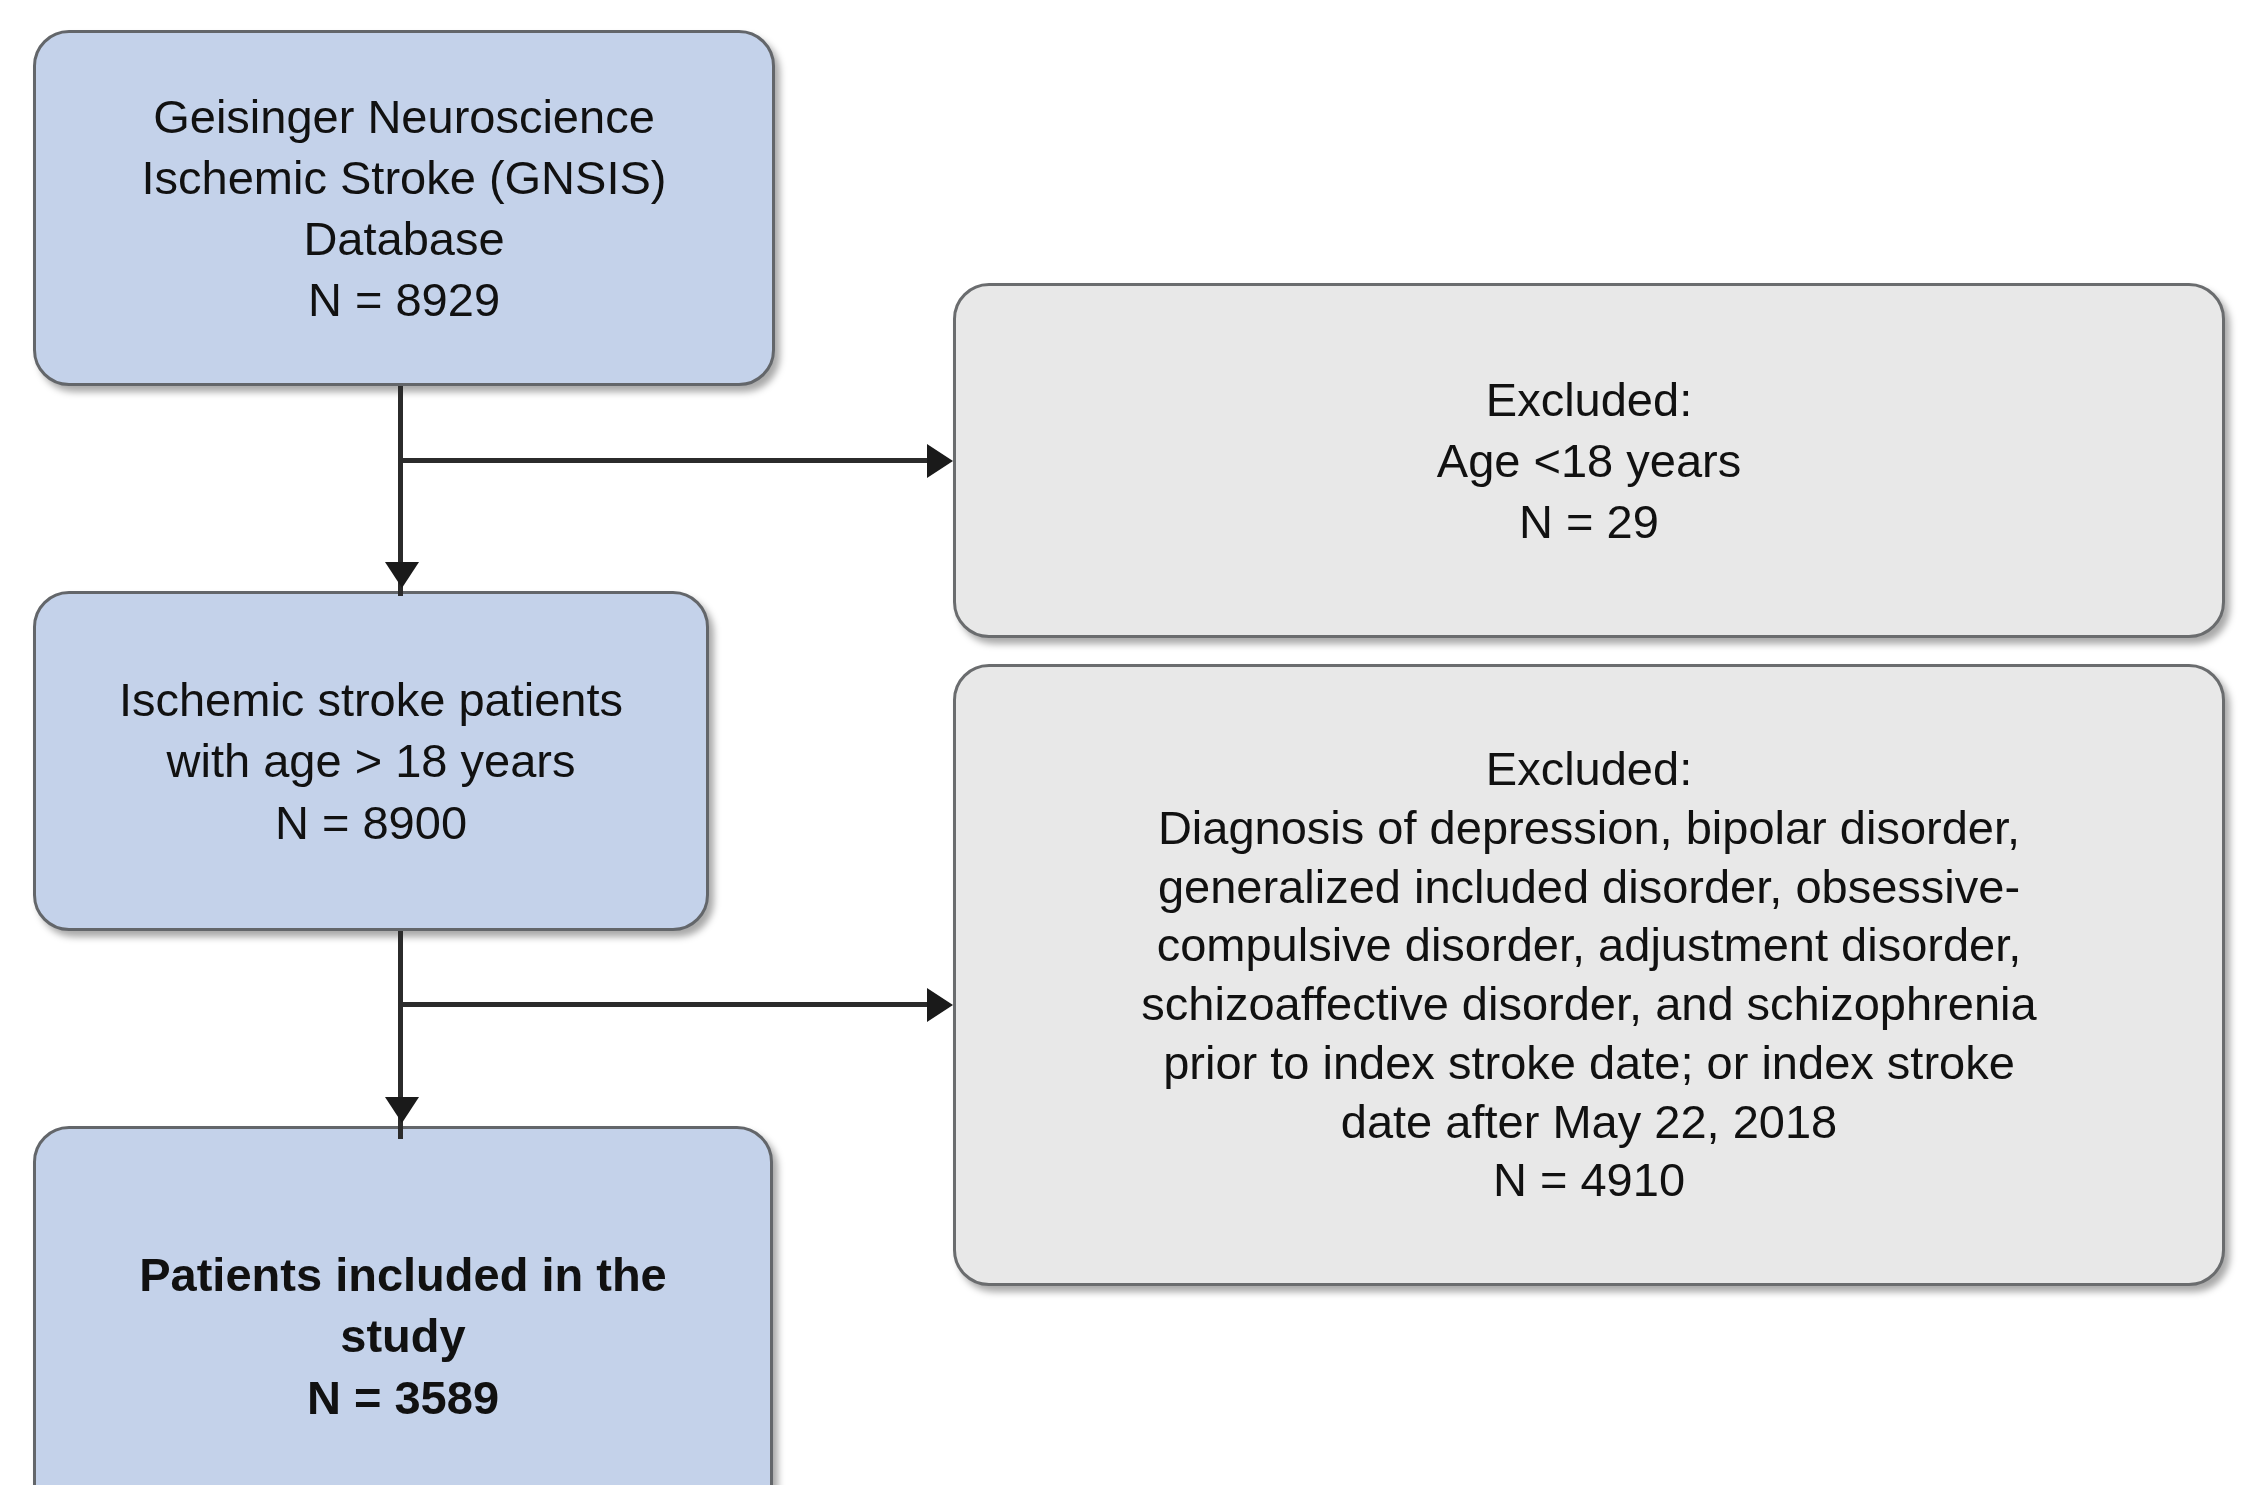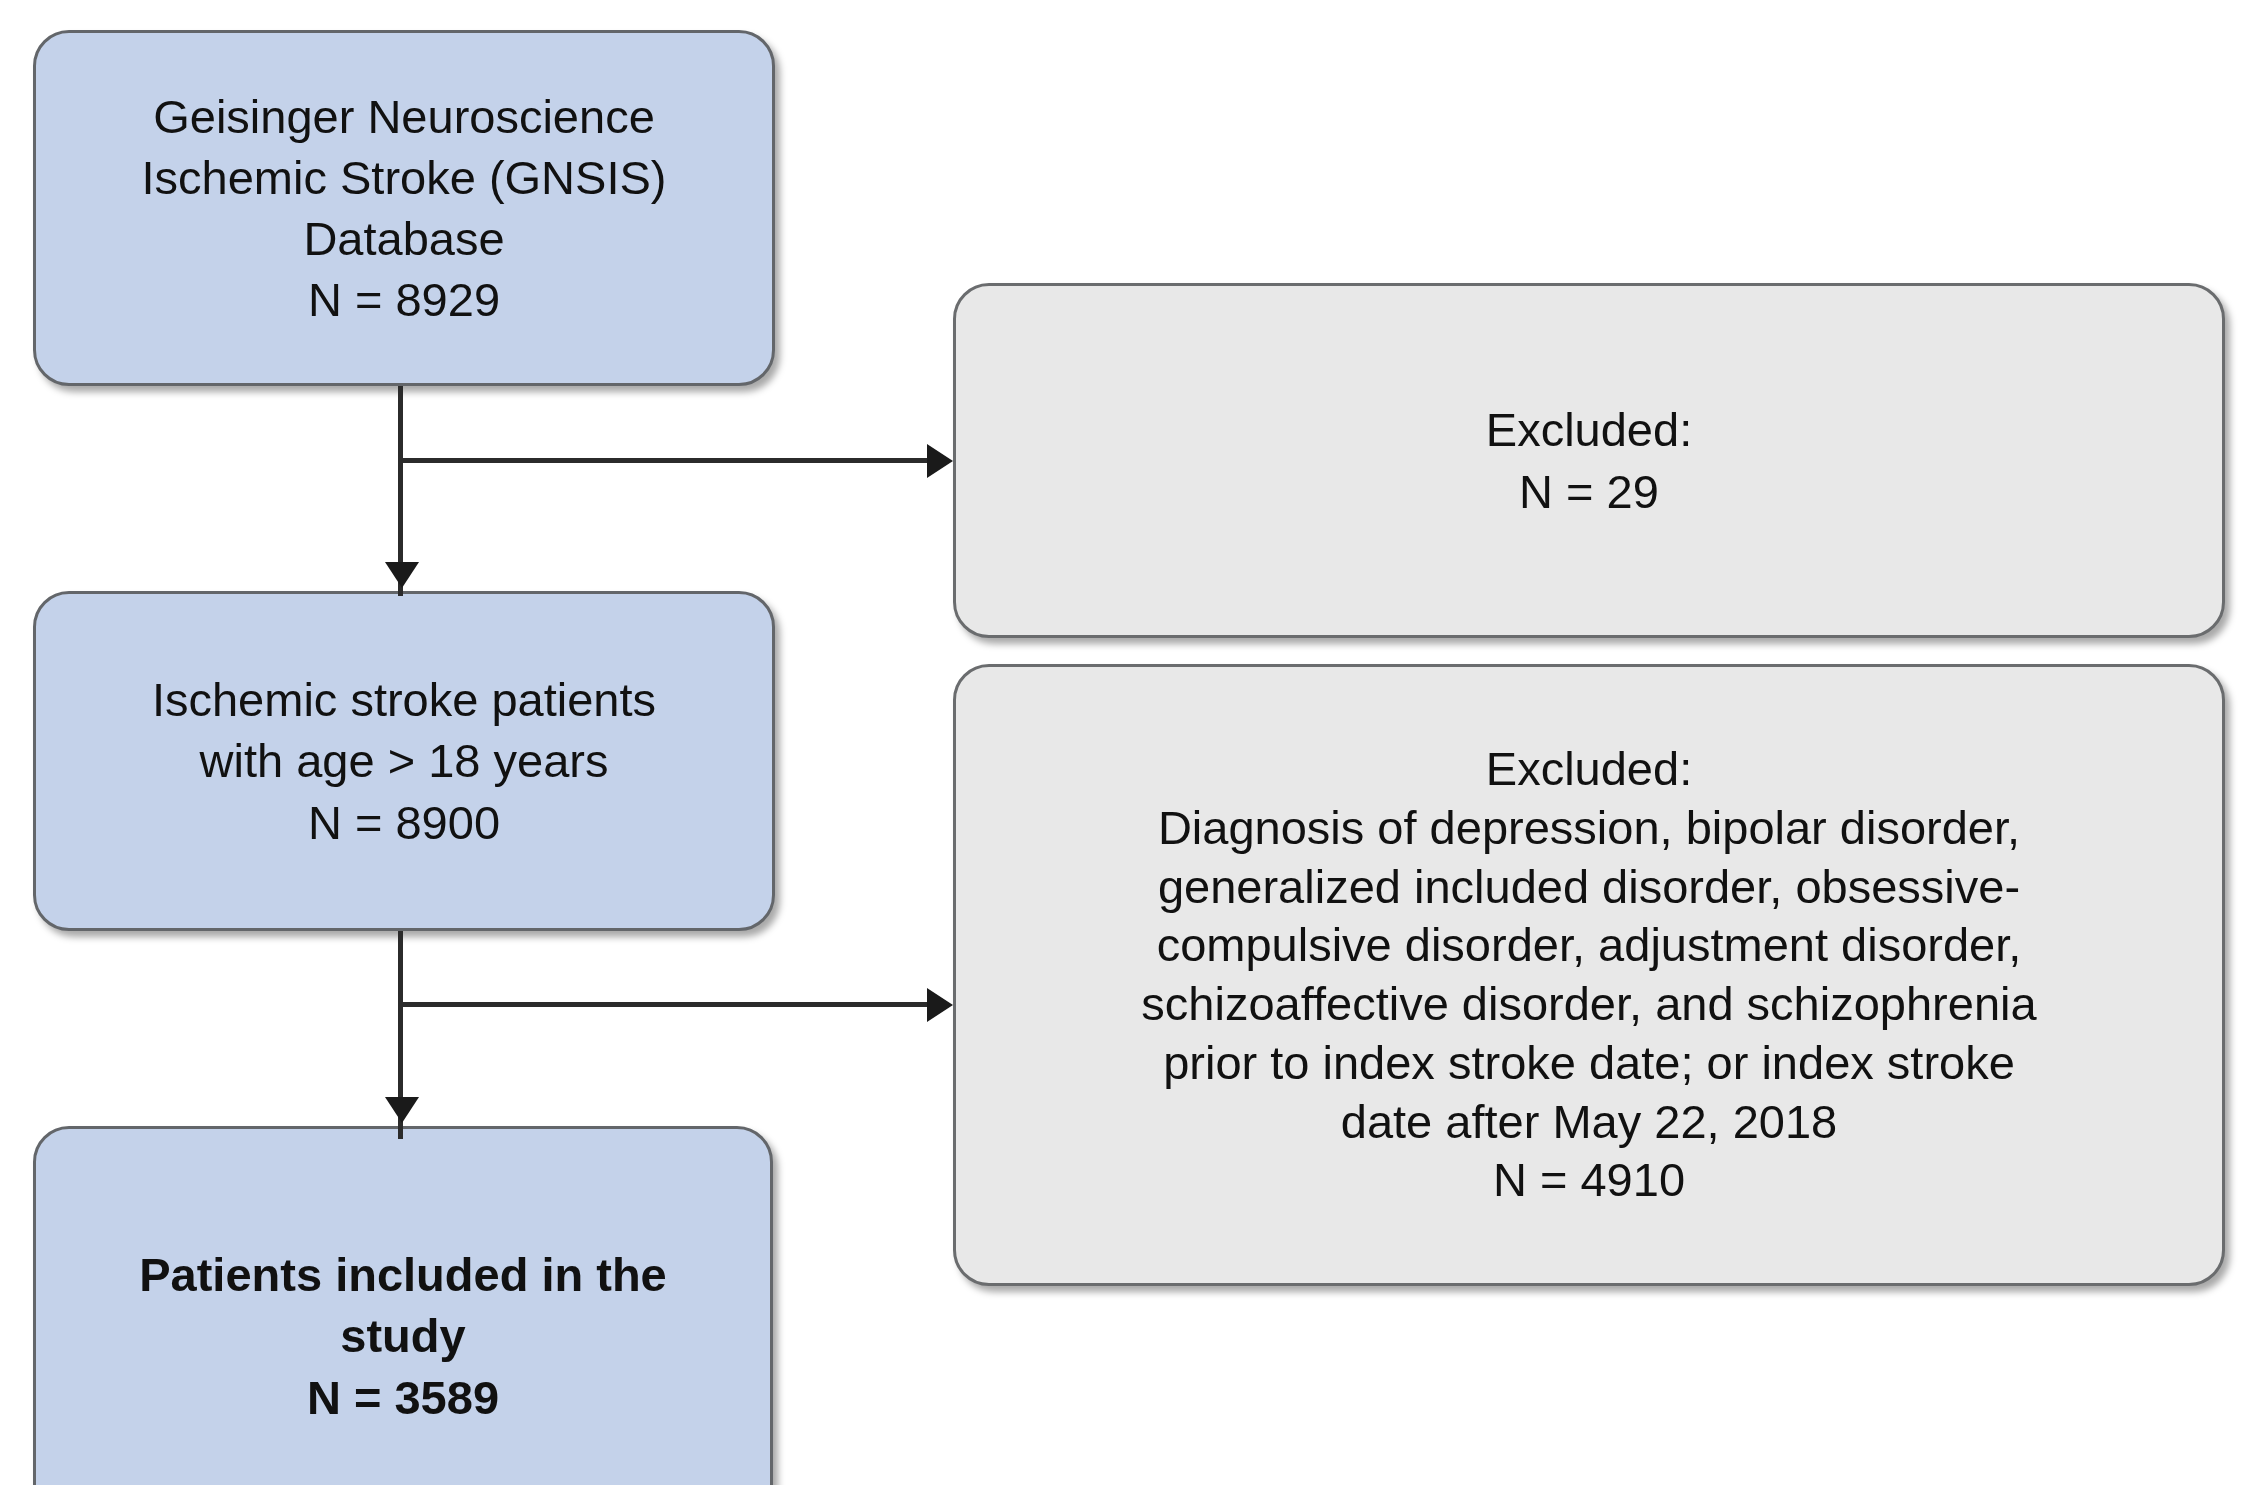--- a/index.html
+++ b/index.html
@@ -60,21 +60,21 @@
     top: 30px;
     width: 742px;
     height: 356px;
     font-size: 47px;
     border-radius: 36px;
   }
 
   #node-adults {
     left: 33px;
     top: 591px;
-    width: 742px;
+    width: 676px;
     height: 340px;
     font-size: 47px;
     border-radius: 36px;
   }
 
   #node-included {
     left: 33px;
     top: 1126px;
     width: 740px;
     height: 420px;
@@ -164,20 +164,21 @@
   </div>
 
   <div class="node included" id="node-included">
     <span class="line">Patients included in the</span>
     <span class="line">study</span>
     <span class="line">N = 3589</span>
   </div>
 
   <div class="node excluded" id="node-excl-age">
     <span class="line">Excluded:</span>
+    <span class="line">Age &lt;18 years</span>
     <span class="line">N = 29</span>
   </div>
 
   <div class="node excluded" id="node-excl-dx">
     <span class="line">Excluded:</span>
     <span class="line">Diagnosis of depression, bipolar disorder,</span>
     <span class="line">generalized included disorder, obsessive-</span>
     <span class="line">compulsive disorder, adjustment disorder,</span>
     <span class="line">schizoaffective disorder, and schizophrenia</span>
     <span class="line">prior to index stroke date; or index stroke</span>

